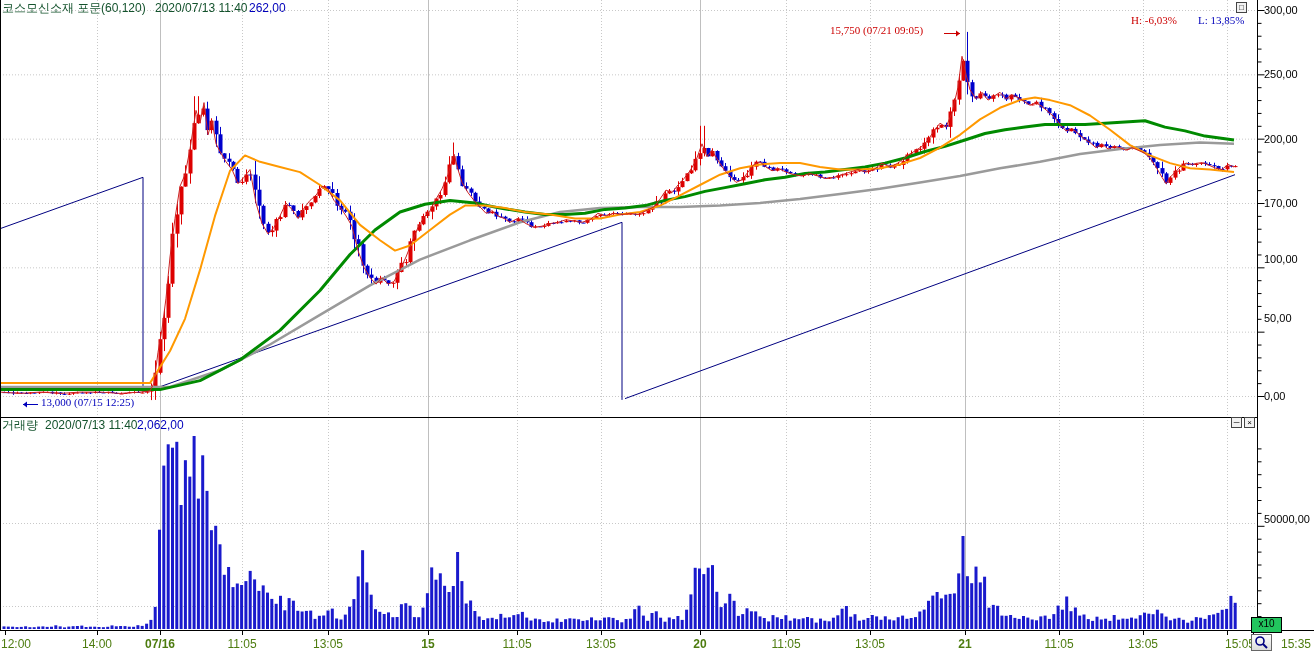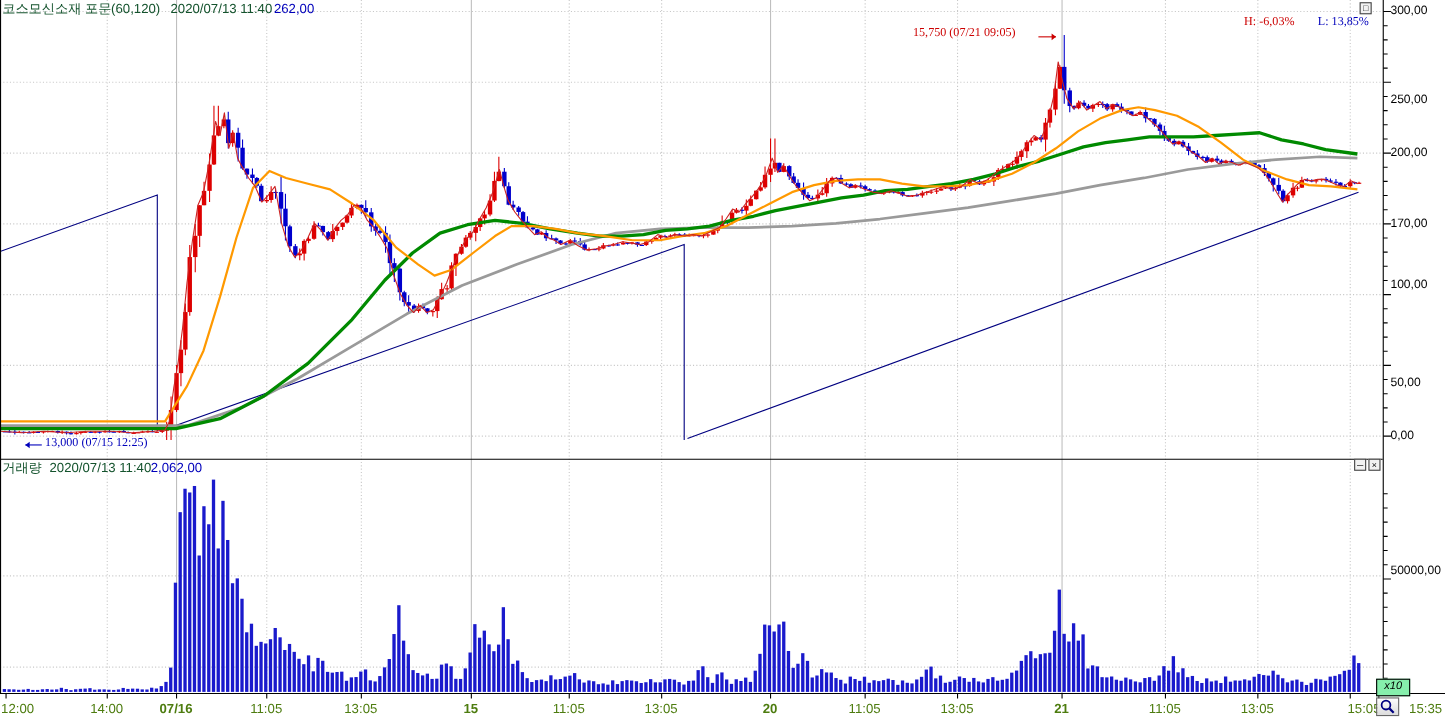--- a/index.html
+++ b/index.html
@@ -8,21 +8,21 @@
   #chart-svg{position:absolute;left:0;top:0;}
   .lbl{position:absolute;white-space:nowrap;font-size:12px;color:#14532d;line-height:13px;}
   .num{font-size:11px;font-family:Liberation Serif, serif;}
   .blue{color:#0000bb;}
   .red{color:#cc0000;}
   .xlab{position:absolute;top:637px;width:56px;text-align:center;font-size:12px;color:#4d7c0f;}
   .ylab{position:absolute;left:1264px;font-size:11px;color:#000;}
   .winbtn{position:absolute;width:11px;height:11px;border:1px solid #444;background:#f2f2f2;
           font-size:8px;line-height:10px;text-align:center;color:#000;box-sizing:border-box;}
   #x10-box{position:absolute;left:1251px;top:617px;width:29px;height:14px;border:1px solid #000;
-           background:#86efac;font-size:10px;line-height:12px;text-align:center;color:#000;font-style:italic;}
+           background:#22c55e;font-size:10px;line-height:12px;text-align:center;color:#000;}
   #zoom-btn{position:absolute;left:1251px;top:634px;width:21px;height:17px;border:1px solid #666;
             background:linear-gradient(#fdfdfd,#dcdcdc);box-sizing:border-box;}
 </style>
 </head>
 <body>
 
 <div id="screen">
   <svg id="chart-svg" width="1314" height="655">
       <g>
         <line x1="97.5" y1="0" x2="97.5" y2="630" stroke="#c8c8c8" stroke-width="1" stroke-dasharray="1,2"></line>
@@ -1008,25 +1008,25 @@
   <span class="lbl num" style="left:41px;top:396px;color:#0000bb;">13,000 (07/15 12:25)</span>
 
   <span class="lbl" style="left:2px;top:419px;">거래량</span>
   <span class="lbl" style="left:45px;top:419px;">2020/07/13 11:40</span>
   <span class="lbl blue" style="left:137px;top:419px;">2,062,00</span>
   <span class="winbtn" style="left:1231px;top:417px;">─</span>
   <span class="winbtn" style="left:1244px;top:417px;">×</span>
 
   <div id="ylabels">
       <span class="ylab" style="top: 4px;">300,00</span>
-      <span class="ylab" style="top: 68.3333px; margin-top: 17px;">250,00</span>
+      <span class="ylab" style="top: 68.3333px;">250,00</span>
       <span class="ylab" style="top: 132.667px;">200,00</span>
       <span class="ylab" style="top: 197px;">170,00</span>
       <span class="ylab" style="top: 253px;">100,00</span>
-      <span class="ylab" style="top: 342px;">50,00</span>
+      <span class="ylab" style="top: 312px;">50,00</span>
       <span class="ylab" style="top: 390px;">0,00</span>
     </div>
   <span class="ylab" style="top:513px;">50000,00</span>
   <div id="x10-box">x10</div>
   <div id="xlabels">
       <span class="xlab" style="left: 1px; text-align: left;">12:00</span>
       <span class="xlab" style="left: 69px;">14:00</span>
       <span class="xlab" style="left: 132px; font-weight: bold;">07/16</span>
       <span class="xlab" style="left: 214px;">11:05</span>
       <span class="xlab" style="left: 300px;">13:05</span>

